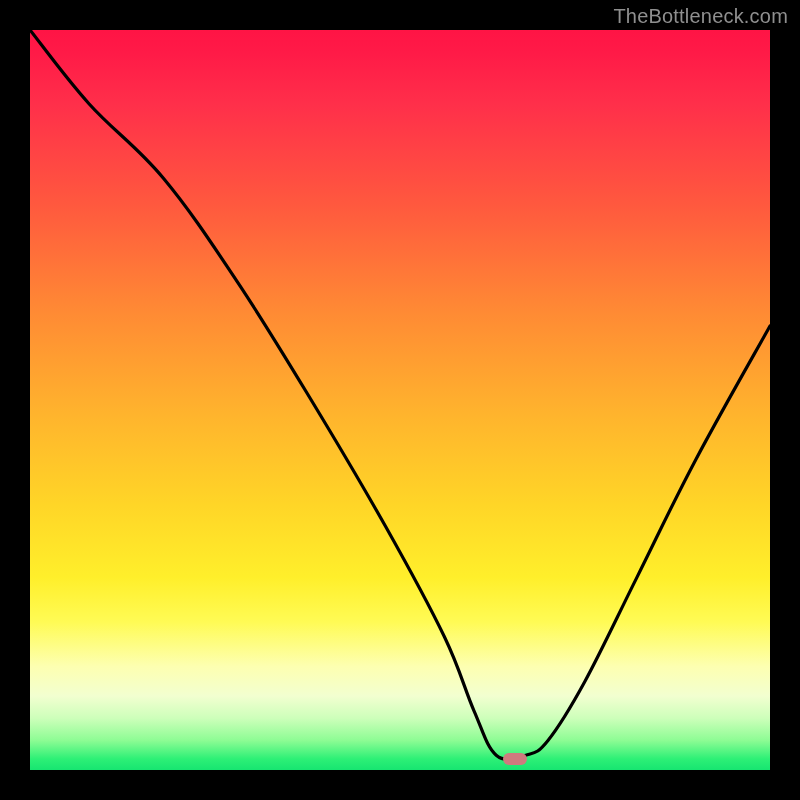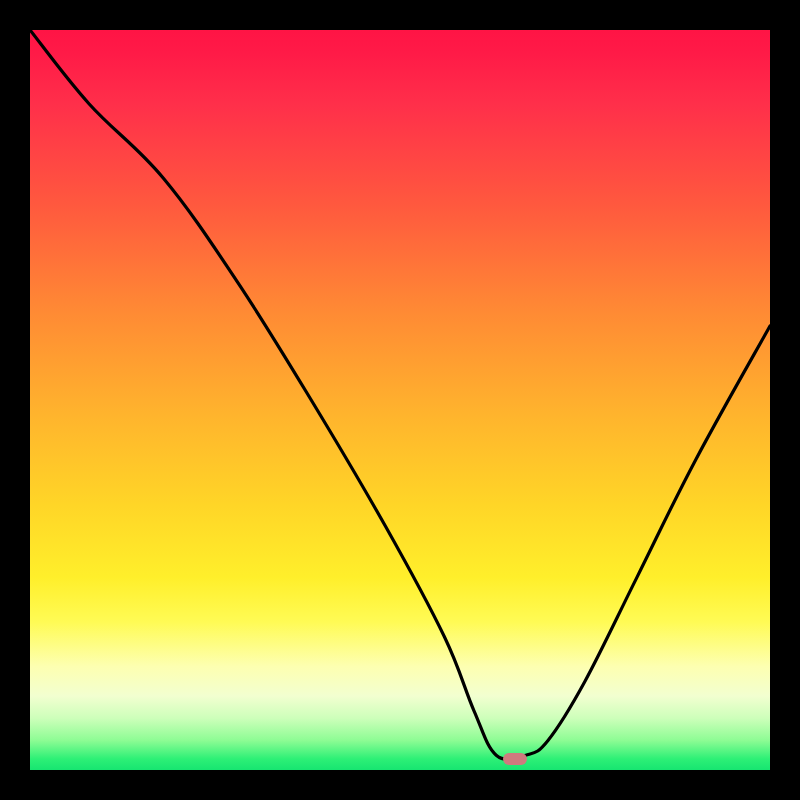--- a/index.html
+++ b/index.html
@@ -64,20 +64,21 @@
     border-radius: 6px;
     background: #cf7a7e;
     transform: translate(-50%, -50%);
   }
 </style>
 </head>
 <body>
 
 <div class="frame">
 
+  <div class="watermark">TheBottleneck.com</div>
 
   <div class="plot-area">
 
     <svg class="curve" viewBox="0 0 740 740" preserveAspectRatio="none">
       <path id="curve-path" fill="none" stroke="#000" stroke-width="3.2" stroke-linecap="round" stroke-linejoin="round" d="M 0,0 C 10.656,13.32 35.224000000000004,47.36 59.2,74 C 83.176,100.64 106.55999999999999,116.03200000000001 133.2,148 C 159.83999999999997,179.968 180.56,211.63999999999996 207.20000000000002,251.59999999999997 C 233.84000000000003,291.55999999999995 254.56,326.044 281.2,370 C 307.84,413.956 331.224,453.176 355.2,495.79999999999995 C 379.176,538.424 398.41600000000005,573.5 414.40000000000003,606.8 C 430.384,640.0999999999999 434.676,659.4879999999999 444,680.8 C 453.324,702.112 456.876,717.2080000000001 466.2,725.2 C 475.524,733.192 486.476,727.864 495.8,725.2 C 505.124,722.5360000000001 507.344,723.72 518,710.4 C 528.656,697.0799999999999 539.016,680.504 555,651.2 C 570.984,621.8960000000001 586.8199999999999,587.5600000000001 606.8,547.6 C 626.78,507.64 642.024,474.488 666,429.2 C 689.976,383.912 726.68,319.976 740,296"></path>
     </svg>
 
     <div class="optimum-marker" style="left: 484.7px; top: 728.9px; background: rgb(207, 122, 126);"></div>
 
   </div>

